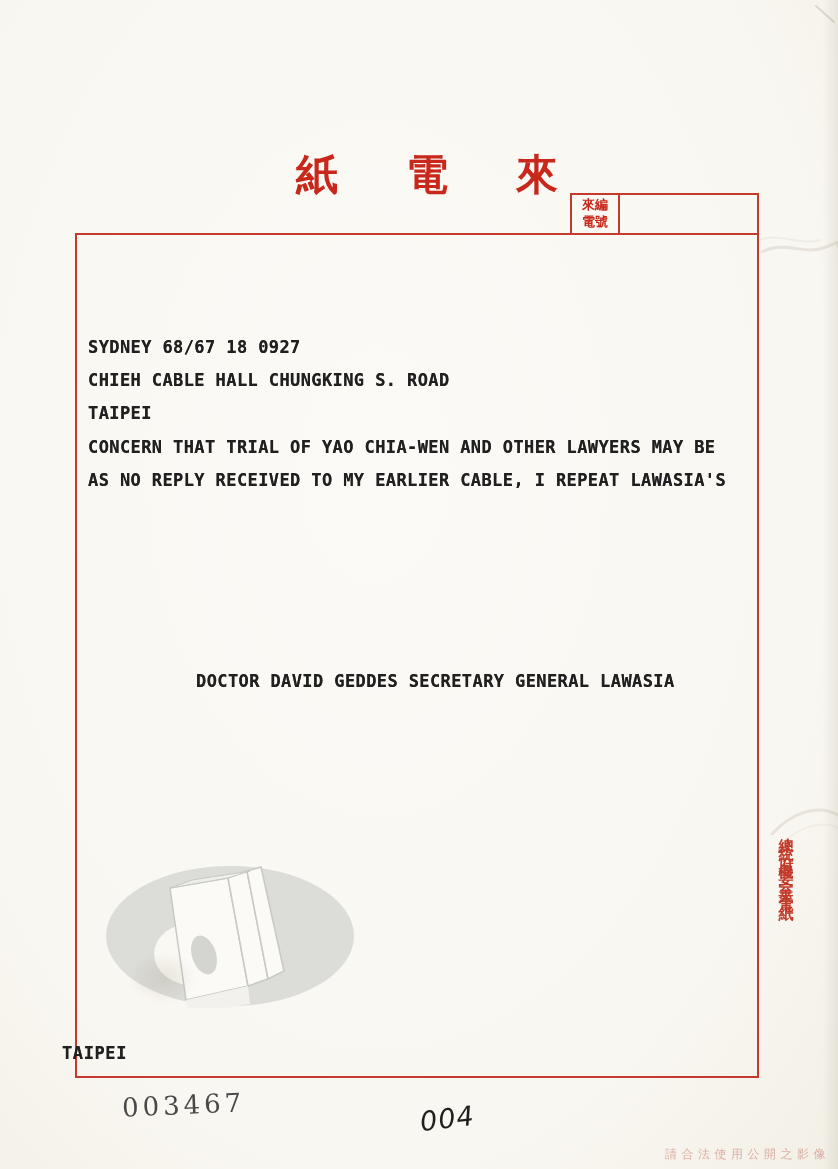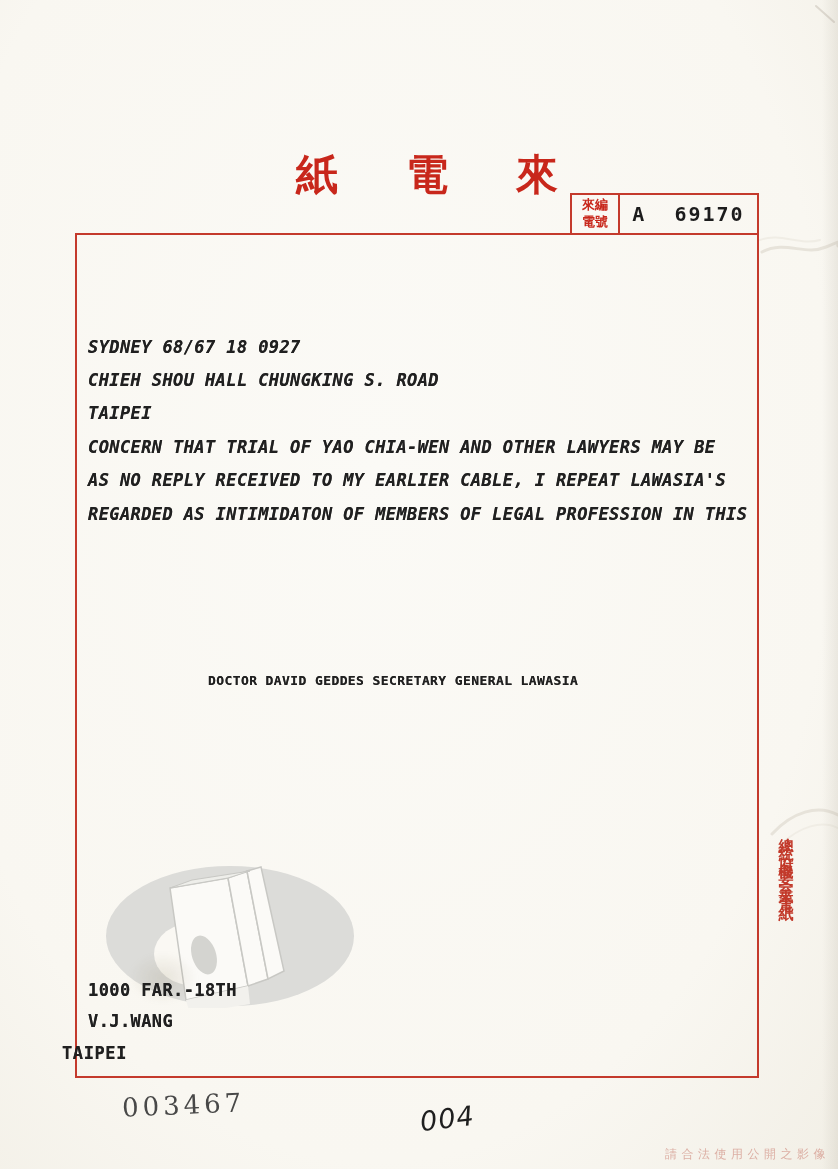--- a/index.html
+++ b/index.html
@@ -52,28 +52,27 @@
     border:2.5px solid var(--border-red);
   }
 
   
   .cable-text{
     position:absolute;left:88px;top:330px;width:700px;
     font-family:"DejaVu Sans Mono", monospace;
     font-weight:bold;font-size:17px;letter-spacing:0.4px;color:var(--ink);
     text-shadow:0 0 0.5px rgba(20,20,20,0.75);
     z-index:3;
-    font-style:italic;
   }
   .cable-line{height:33.4px;display:flex;align-items:center;white-space:pre;}
   .signature-line{
-    position:absolute;left:208px;top:664px;height:33.4px;
+    position:absolute;left:196px;top:664px;height:33.4px;
     display:flex;align-items:center;white-space:pre;
     font-family:"DejaVu Sans Mono", monospace;
-    font-weight:bold;font-size:13px;letter-spacing:0.4px;color:var(--ink);
+    font-weight:bold;font-size:17px;letter-spacing:0.4px;color:var(--ink);
     text-shadow:0 0 0.5px rgba(20,20,20,0.75);z-index:3;
   }
   .sender-block{
     position:absolute;left:88px;top:974px;
     font-family:"DejaVu Sans Mono", monospace;
     font-weight:bold;font-size:17px;letter-spacing:0.4px;color:var(--ink);
     text-shadow:0 0 0.5px rgba(20,20,20,0.75);z-index:3;
   }
   .sender-block .cable-line{height:31px;}
   .sender-city{
@@ -140,51 +139,45 @@
       <div class="title-char">紙</div>
       <div class="title-char">電</div>
       <div class="title-char">來</div>
     </div>
 
   <div class="cable-number-box">
     <div class="label-cell">
         <div class="label-row">來編</div>
         <div class="label-row">電號</div>
       </div>
-    <div class="number-cell">A  69170</div>
   </div>
 
   <div class="main-box"></div>
 
   <svg class="logo-watermark" width="270" height="150" viewBox="0 0 270 150">
     <ellipse cx="130" cy="78" rx="124" ry="70" fill="var(--logo-gray)"></ellipse>
     <ellipse cx="96" cy="96" rx="42" ry="32" fill="#faf8f3"></ellipse>
     <polygon points="70,30 128,20 148,128 86,142" fill="#fbfaf7" stroke="#c8c8c4" stroke-width="1.5"></polygon>
     <polygon points="128,20 147,13 168,121 148,128" fill="#fbfaf7" stroke="#c8c8c4" stroke-width="1.5"></polygon>
     <polygon points="147,13 161,9 184,113 168,121" fill="#fbfaf7" stroke="#c8c8c4" stroke-width="1.5"></polygon>
     <polygon points="70,30 92,22 150,13 128,20" fill="#eeeeea" stroke="#c8c8c4" stroke-width="1"></polygon>
     <ellipse cx="104" cy="97" rx="12" ry="20" fill="#d4d4d0" transform="rotate(-18 104 97)"></ellipse>
     <polygon points="86,142 148,128 150,146 90,156" fill="#f2f1ed"></polygon>
   </svg>
 
   <div class="cable-text">
       <div class="cable-line">SYDNEY 68/67 18 0927</div>
-      <div class="cable-line">CHIEH SHOU HALL CHUNGKING S. ROAD</div>
+      <div class="cable-line">CHIEH CABLE HALL CHUNGKING S. ROAD</div>
       <div class="cable-line">TAIPEI</div>
       <div class="cable-line">CONCERN THAT TRIAL OF YAO CHIA-WEN AND OTHER LAWYERS MAY BE</div>
       <div class="cable-line">AS NO REPLY RECEIVED TO MY EARLIER CABLE, I REPEAT LAWASIA'S</div>
-      <div class="cable-line">REGARDED AS INTIMIDATON OF MEMBERS OF LEGAL PROFESSION IN THIS</div>
     </div>
 
   <div class="signature-line">DOCTOR DAVID GEDDES SECRETARY GENERAL LAWASIA</div>
 
-  <div class="sender-block">
-      <div class="cable-line">1000 FAR.-18TH</div>
-      <div class="cable-line">V.J.WANG</div>
-    </div>
 
   <div class="sender-city">TAIPEI</div>
 
   <div class="archive-serial">003467</div>
 
   <div class="page-number-handwritten">004</div>
 
   <div class="side-label">總統府機要室來電紙</div>
 
   <div class="copyright-watermark">請合法使用公開之影像</div>

